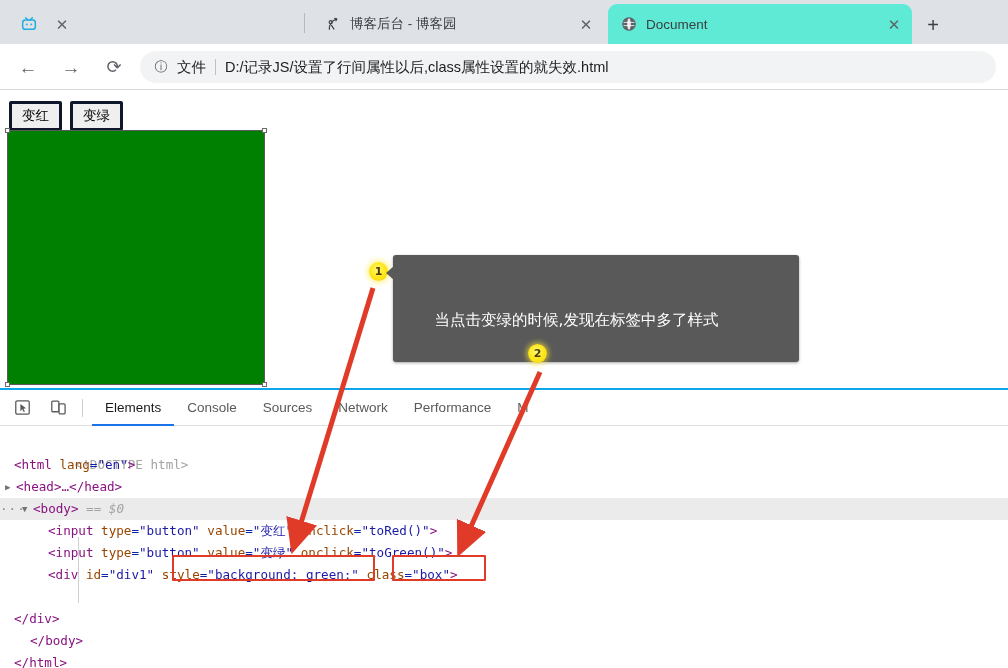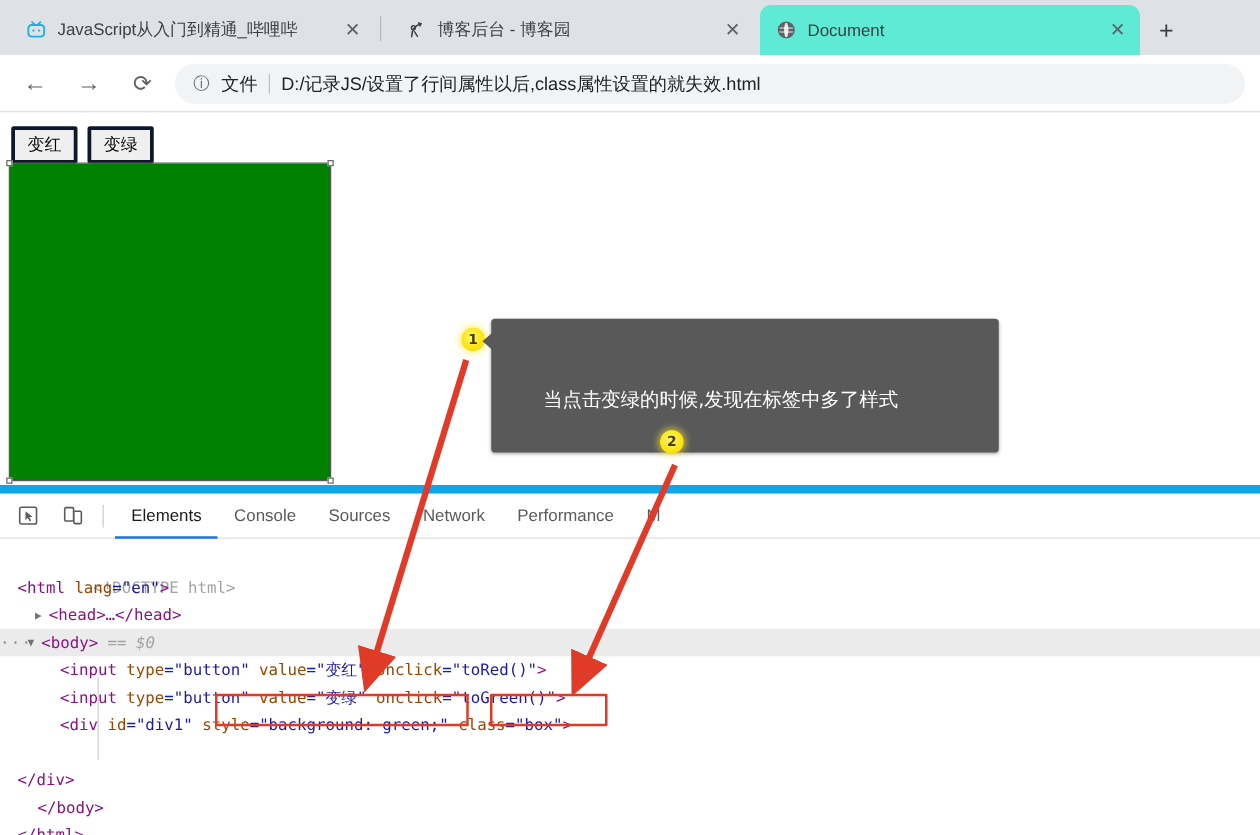--- a/index.html
+++ b/index.html
@@ -107,21 +107,21 @@
     outline: 1px solid #5a5a5a;
   }
   .sel-handle {
     position: absolute; width: 5px; height: 5px;
     background: #ffffff; border: 1px solid #6b6b6b;
   }
 
   
   .devtools {
     position: absolute; top: 388px; left: 0; width: 1008px; height: 280px;
-    background: #ffffff; border-top: 7px solid #0ea5e9;
+    background: #ffffff; border-top: 2px solid #0ea5e9;
   }
   .dt-toolbar {
     position: absolute; top: 0; left: 0; width: 1008px; height: 36px;
     background: #ffffff; border-bottom: 1px solid #e0e0e0;
     display: flex; align-items: center;
   }
   .dt-icon-btn {
     width: 28px; height: 28px; margin-left: 8px;
     display: flex; align-items: center; justify-content: center;
     color: #5a5a5a;
@@ -207,21 +207,20 @@
 
     <div class="tab inactive" style="left:8px; width:292px;">
       <span class="tab-favicon">
         <svg width="16" height="16" viewBox="0 0 24 24" aria-hidden="true">
           <rect x="2.5" y="6" width="19" height="14" rx="4" fill="none" stroke="#22ade0" stroke-width="2.2"></rect>
           <path d="M7 2.6 L10.4 6 M17 2.6 L13.6 6" stroke="#22ade0" stroke-width="2.2" fill="none" stroke-linecap="round"></path>
           <circle cx="8.6" cy="12.6" r="1.35" fill="#22ade0"></circle>
           <circle cx="15.4" cy="12.6" r="1.35" fill="#22ade0"></circle>
         </svg>
       </span>
-      <span class="tab-title fade">JavaScript从入门到精通_哔哩哔</span>
       <span class="tab-close">✕</span>
     </div>
     <div class="tab-sep" style="left:304px;"></div>
 
     <div class="tab inactive" style="left:312px; width:292px;">
       <span class="tab-favicon">
         <svg width="16" height="16" viewBox="0 0 24 24" aria-hidden="true">
           <path d="M6.5 20 C6.5 12 11 6.5 17.5 4.5" stroke="#3c4043" stroke-width="1.7" fill="none" stroke-linecap="round"></path>
           <path d="M14.6 3.6 L17.8 4.4 L16.4 7.3" stroke="#3c4043" stroke-width="1.7" fill="none" stroke-linecap="round" stroke-linejoin="round"></path>
           <circle cx="8.6" cy="9.3" r="2.4" fill="none" stroke="#3c4043" stroke-width="1.7"></circle>
@@ -301,21 +300,21 @@
 
     <div class="dt-tree">
       <div class="indent-guide" style="top:110px;"></div>
 
       <div class="code-line">
         <span class="tok-doctype">&lt;!DOCTYPE html&gt;</span>
       </div>
 
       <div class="code-line"><span class="tok-tag">&lt;html</span><span> </span><span class="tok-attr">lang</span><span>=</span><span class="tok-val">"en"</span><span class="tok-tag">&gt;</span></div>
 
-      <div class="code-line" style="padding-left:28px;"><span class="caret">▶</span><span class="tok-tag">&lt;head&gt;…&lt;/head&gt;</span></div>
+      <div class="code-line" style="padding-left:5px;"><span class="caret">▶</span><span class="tok-tag">&lt;head&gt;…&lt;/head&gt;</span></div>
 
       <div class="code-line sel" style="padding-left:22px;"><span class="dots">···</span><span class="caret">▼</span><span class="tok-tag">&lt;body&gt;</span><span> </span><span class="tok-sel">== $0</span></div>
 
       <div class="code-line" style="padding-left:48px;"><span class="tok-tag">&lt;input</span><span> </span><span class="tok-attr">type</span><span>=</span><span class="tok-val">"button"</span><span> </span><span class="tok-attr">value</span><span>=</span><span class="tok-val">"变红"</span><span> </span><span class="tok-attr">onclick</span><span>=</span><span class="tok-val">"toRed()"</span><span class="tok-tag">&gt;</span></div>
 
       <div class="code-line" style="padding-left:48px;"><span class="tok-tag">&lt;input</span><span> </span><span class="tok-attr">type</span><span>=</span><span class="tok-val">"button"</span><span> </span><span class="tok-attr">value</span><span>=</span><span class="tok-val">"变绿"</span><span> </span><span class="tok-attr">onclick</span><span>=</span><span class="tok-val">"toGreen()"</span><span class="tok-tag">&gt;</span></div>
 
       <div class="code-line" style="padding-left:48px;"><span class="tok-tag">&lt;div</span><span> </span><span class="tok-attr">id</span><span>=</span><span class="tok-val">"div1"</span><span> </span><span class="tok-attr">style</span><span>=</span><span class="tok-val">"background: green;"</span><span> </span><span class="tok-attr">class</span><span>=</span><span class="tok-val">"box"</span><span class="tok-tag">&gt;</span></div>
 
       <div class="code-line"></div>

